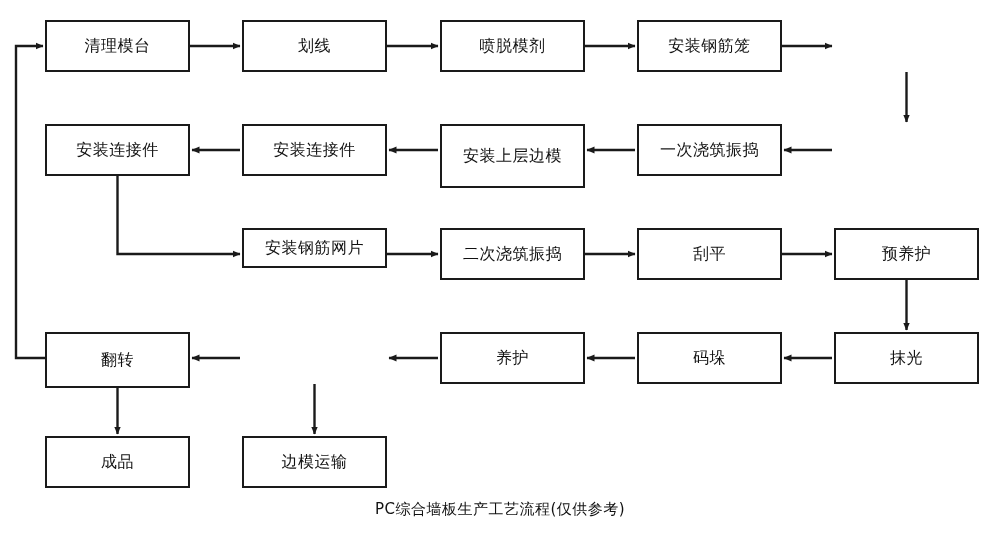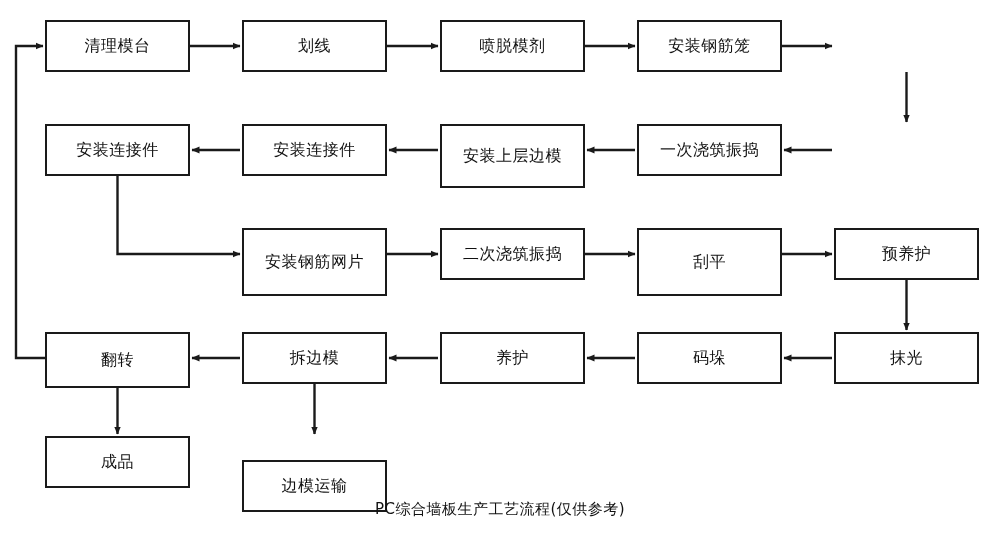--- a/index.html
+++ b/index.html
@@ -114,51 +114,48 @@
   <div class="node" style="left:440px; top:124px; width:145px; height:64px;">
       <span>安装上层边模</span>
     </div>
   <div class="node" style="left:242px; top:124px; width:145px; height:52px;">
       <span>安装连接件</span>
     </div>
   <div class="node" style="left:45px;  top:124px; width:145px; height:52px;">
       <span>安装连接件</span>
     </div>
 
-  <div class="node" style="left:242px; top:228px; width:145px; height:68px;">
+  <div class="node" style="left:242px; top:228px; width:145px; height:40px;">
       <span>安装钢筋网片</span>
     </div>
   <div class="node" style="left:440px; top:228px; width:145px; height:52px;">
       <span>二次浇筑振捣</span>
     </div>
-  <div class="node" style="left:637px; top:228px; width:145px; height:68px;">
+  <div class="node" style="left:637px; top:228px; width:145px; height:52px;">
       <span>刮平</span>
     </div>
   <div class="node" style="left:834px; top:228px; width:145px; height:52px;">
       <span>预养护</span>
     </div>
 
   <div class="node" style="left:834px; top:332px; width:145px; height:52px;">
       <span>抹光</span>
     </div>
   <div class="node" style="left:637px; top:332px; width:145px; height:52px;">
       <span>码垛</span>
     </div>
   <div class="node" style="left:440px; top:332px; width:145px; height:52px;">
       <span>养护</span>
     </div>
-  <div class="node" style="left:242px; top:332px; width:145px; height:52px;">
-      <span>拆边模</span>
-    </div>
   <div class="node" style="left:45px;  top:332px; width:145px; height:56px;">
       <span>翻转</span>
     </div>
 
   <div class="node" style="left:45px;  top:436px; width:145px; height:52px;">
       <span>成品</span>
     </div>
-  <div class="node" style="left:242px; top:460px; width:145px; height:52px;text-align:right;">
+  <div class="node" style="left:242px; top:436px; width:145px; height:52px;text-align:right;">
       <span>边模运输</span>
     </div>
 
   <div class="caption">PC综合墙板生产工艺流程(仅供参考)</div>
 
 </div>
 
 </body></html>

